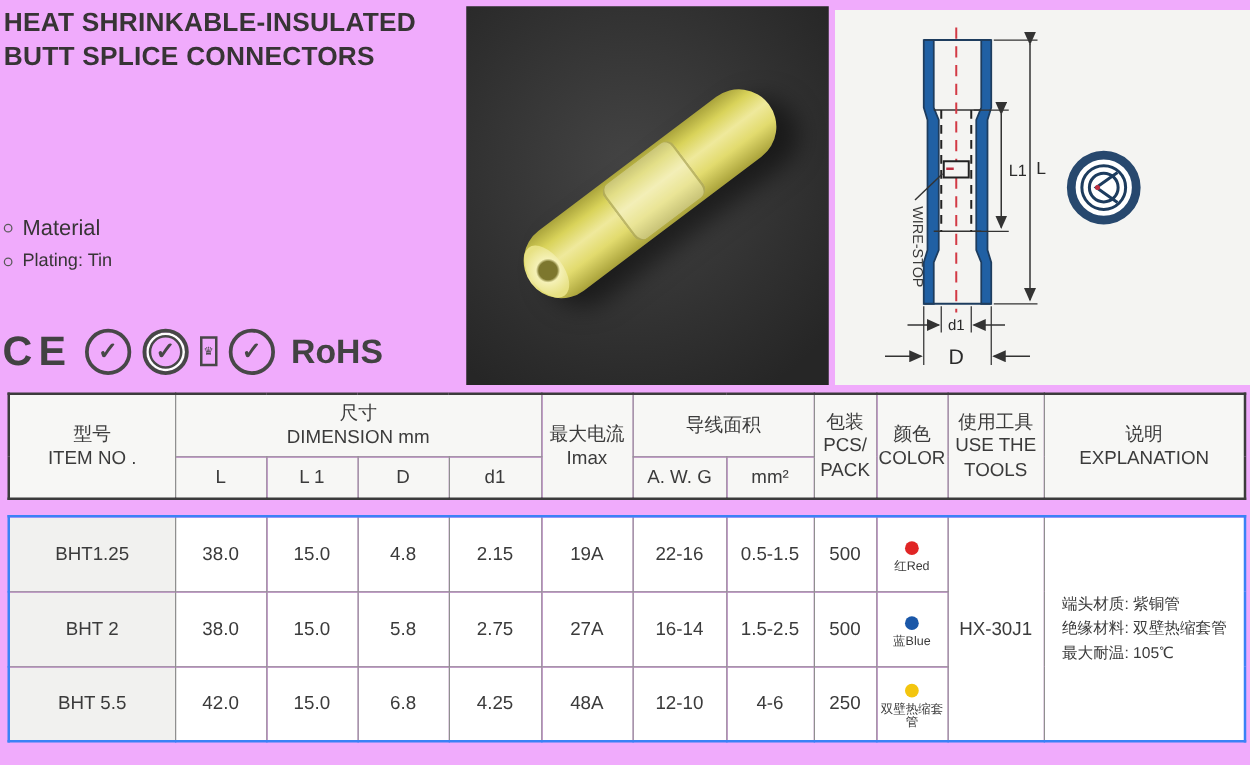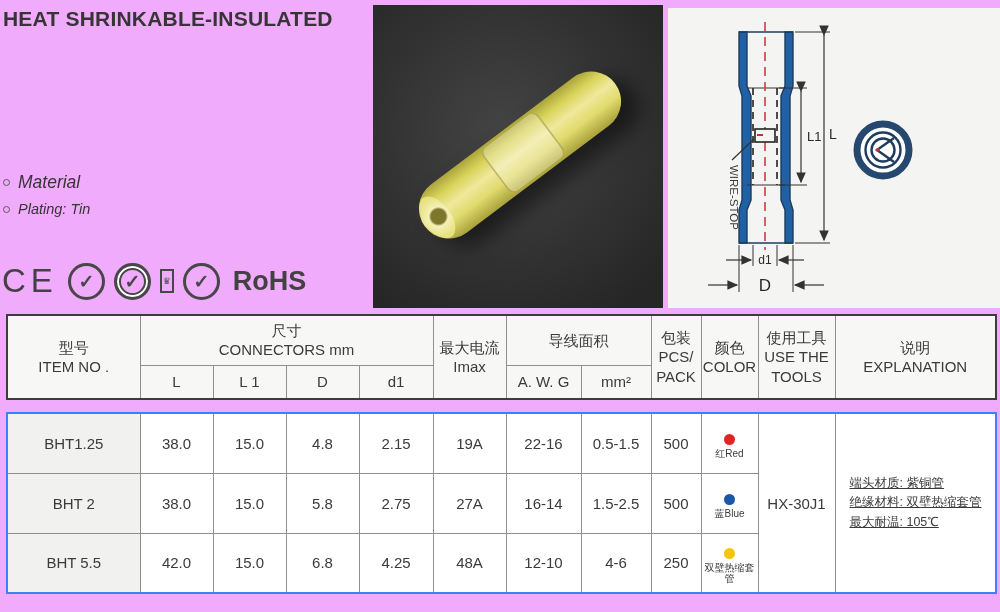--- a/index.html
+++ b/index.html
@@ -3,27 +3,27 @@
 <meta charset="utf-8">
 <style>
   * { margin:0; padding:0; box-sizing:border-box; }
   html,body { background:#ffffff; }
   body { font-family:"Liberation Sans", sans-serif; color:#3b3b3b; }
   .page { position:relative; width:1000px; height:612px; background:#f0abfc; overflow:hidden; }
 
   
   .title { position:absolute; left:3px; top:6px; font-size:21px; line-height:1.28;
            font-weight:bold; color:#373435; letter-spacing:0.2px; }
-  .material { position:absolute; left:3px; top:172px; list-style:none;font-style:italic; }
+  .material { position:absolute; left:3px; top:172px; list-style:none; }
   .material li { display:flex; align-items:center; margin-bottom:7px; font-size:14.5px; color:#373435; }
   .material li.lead { font-size:17.5px; margin-bottom:8px; }
   .bullet { display:inline-block; width:7px; height:7px; border:1.6px solid #5a5a5a;
             border-radius:50%; margin-right:8px; flex:0 0 auto; }
   .certs { position:absolute; left:2px; top:258px; height:46px; display:flex; align-items:center; }
-  .ce-mark { font-size:33px; font-weight:normal; color:#424242; letter-spacing:5px; margin-right:10px; }
+  .ce-mark { font-size:33px; font-weight:bold; color:#424242; letter-spacing:5px; margin-right:10px; }
   .badge { width:37px; height:37px; border:3px solid #474747; border-radius:50%;
            display:flex; align-items:center; justify-content:center;
            font-size:19px; font-weight:bold; color:#474747; margin-right:9px; }
   .badge.inner-ring { box-shadow:inset 0 0 0 2px #fff, inset 0 0 0 4px #474747; }
   .mini-cert { width:14px; height:24px; border:2px solid #474747; display:flex; flex-direction:column;
                align-items:center; justify-content:center; font-size:9px; color:#474747;
                margin-right:9px; line-height:1; }
   .rohs { font-size:27px; font-weight:bold; color:#424242; margin-left:4px; }
 
   
@@ -50,29 +50,30 @@
   .hdr { top:314px; border:2px solid #3c3c3c; }
   .hdr td { background:#f7f7f5; line-height:1.3; }
   .hdr .r1 td { height:50px; }
   .hdr .r2 td { height:34px; }
   .bdy { top:412px; border:2px solid #3b82f6; }
   .bdy td { background:#ffffff; height:60px; }
   .bdy td.item { background:#f1f1ef; }
   .colorcell { padding-top:4px; }
   .dot { display:inline-block; width:11px; height:11px; border-radius:50%; }
   .clabel { font-size:10px; line-height:1.15; }
-  .expl { text-align:left; padding-left:14px; font-size:12.5px; line-height:1.55;text-decoration:underline; }
+  .expl { text-align:left; padding-left:14px; font-size:12.5px; line-height:1.55; }
 </style>
 </head>
 <body>
 
 <div class="page">
 
   <div class="title">
     <div>HEAT SHRINKABLE-INSULATED</div>
+    <div>BUTT SPLICE CONNECTORS</div>
   </div>
 
   <ul class="material">
     <li class="lead">
       <span class="bullet"></span>
       <span>Material</span>
     </li>
     <li>
       <span class="bullet"></span>
       <span>Plating: Tin</span>
@@ -163,21 +164,21 @@
         <col style="width:161px">
     </colgroup>
     <tbody>
         <tr class="r1">
       <td rowspan="2">
         <div>型号</div>
         <div>ITEM NO .</div>
       </td>
       <td colspan="4">
         <div>尺寸</div>
-        <div>CONNECTORS mm</div>
+        <div>DIMENSION mm</div>
       </td>
       <td rowspan="2">
         <div>最大电流</div>
         <div>Imax</div>
       </td>
       <td colspan="2">
         <div>导线面积</div>
       </td>
       <td rowspan="2">
         <div>包装</div>

